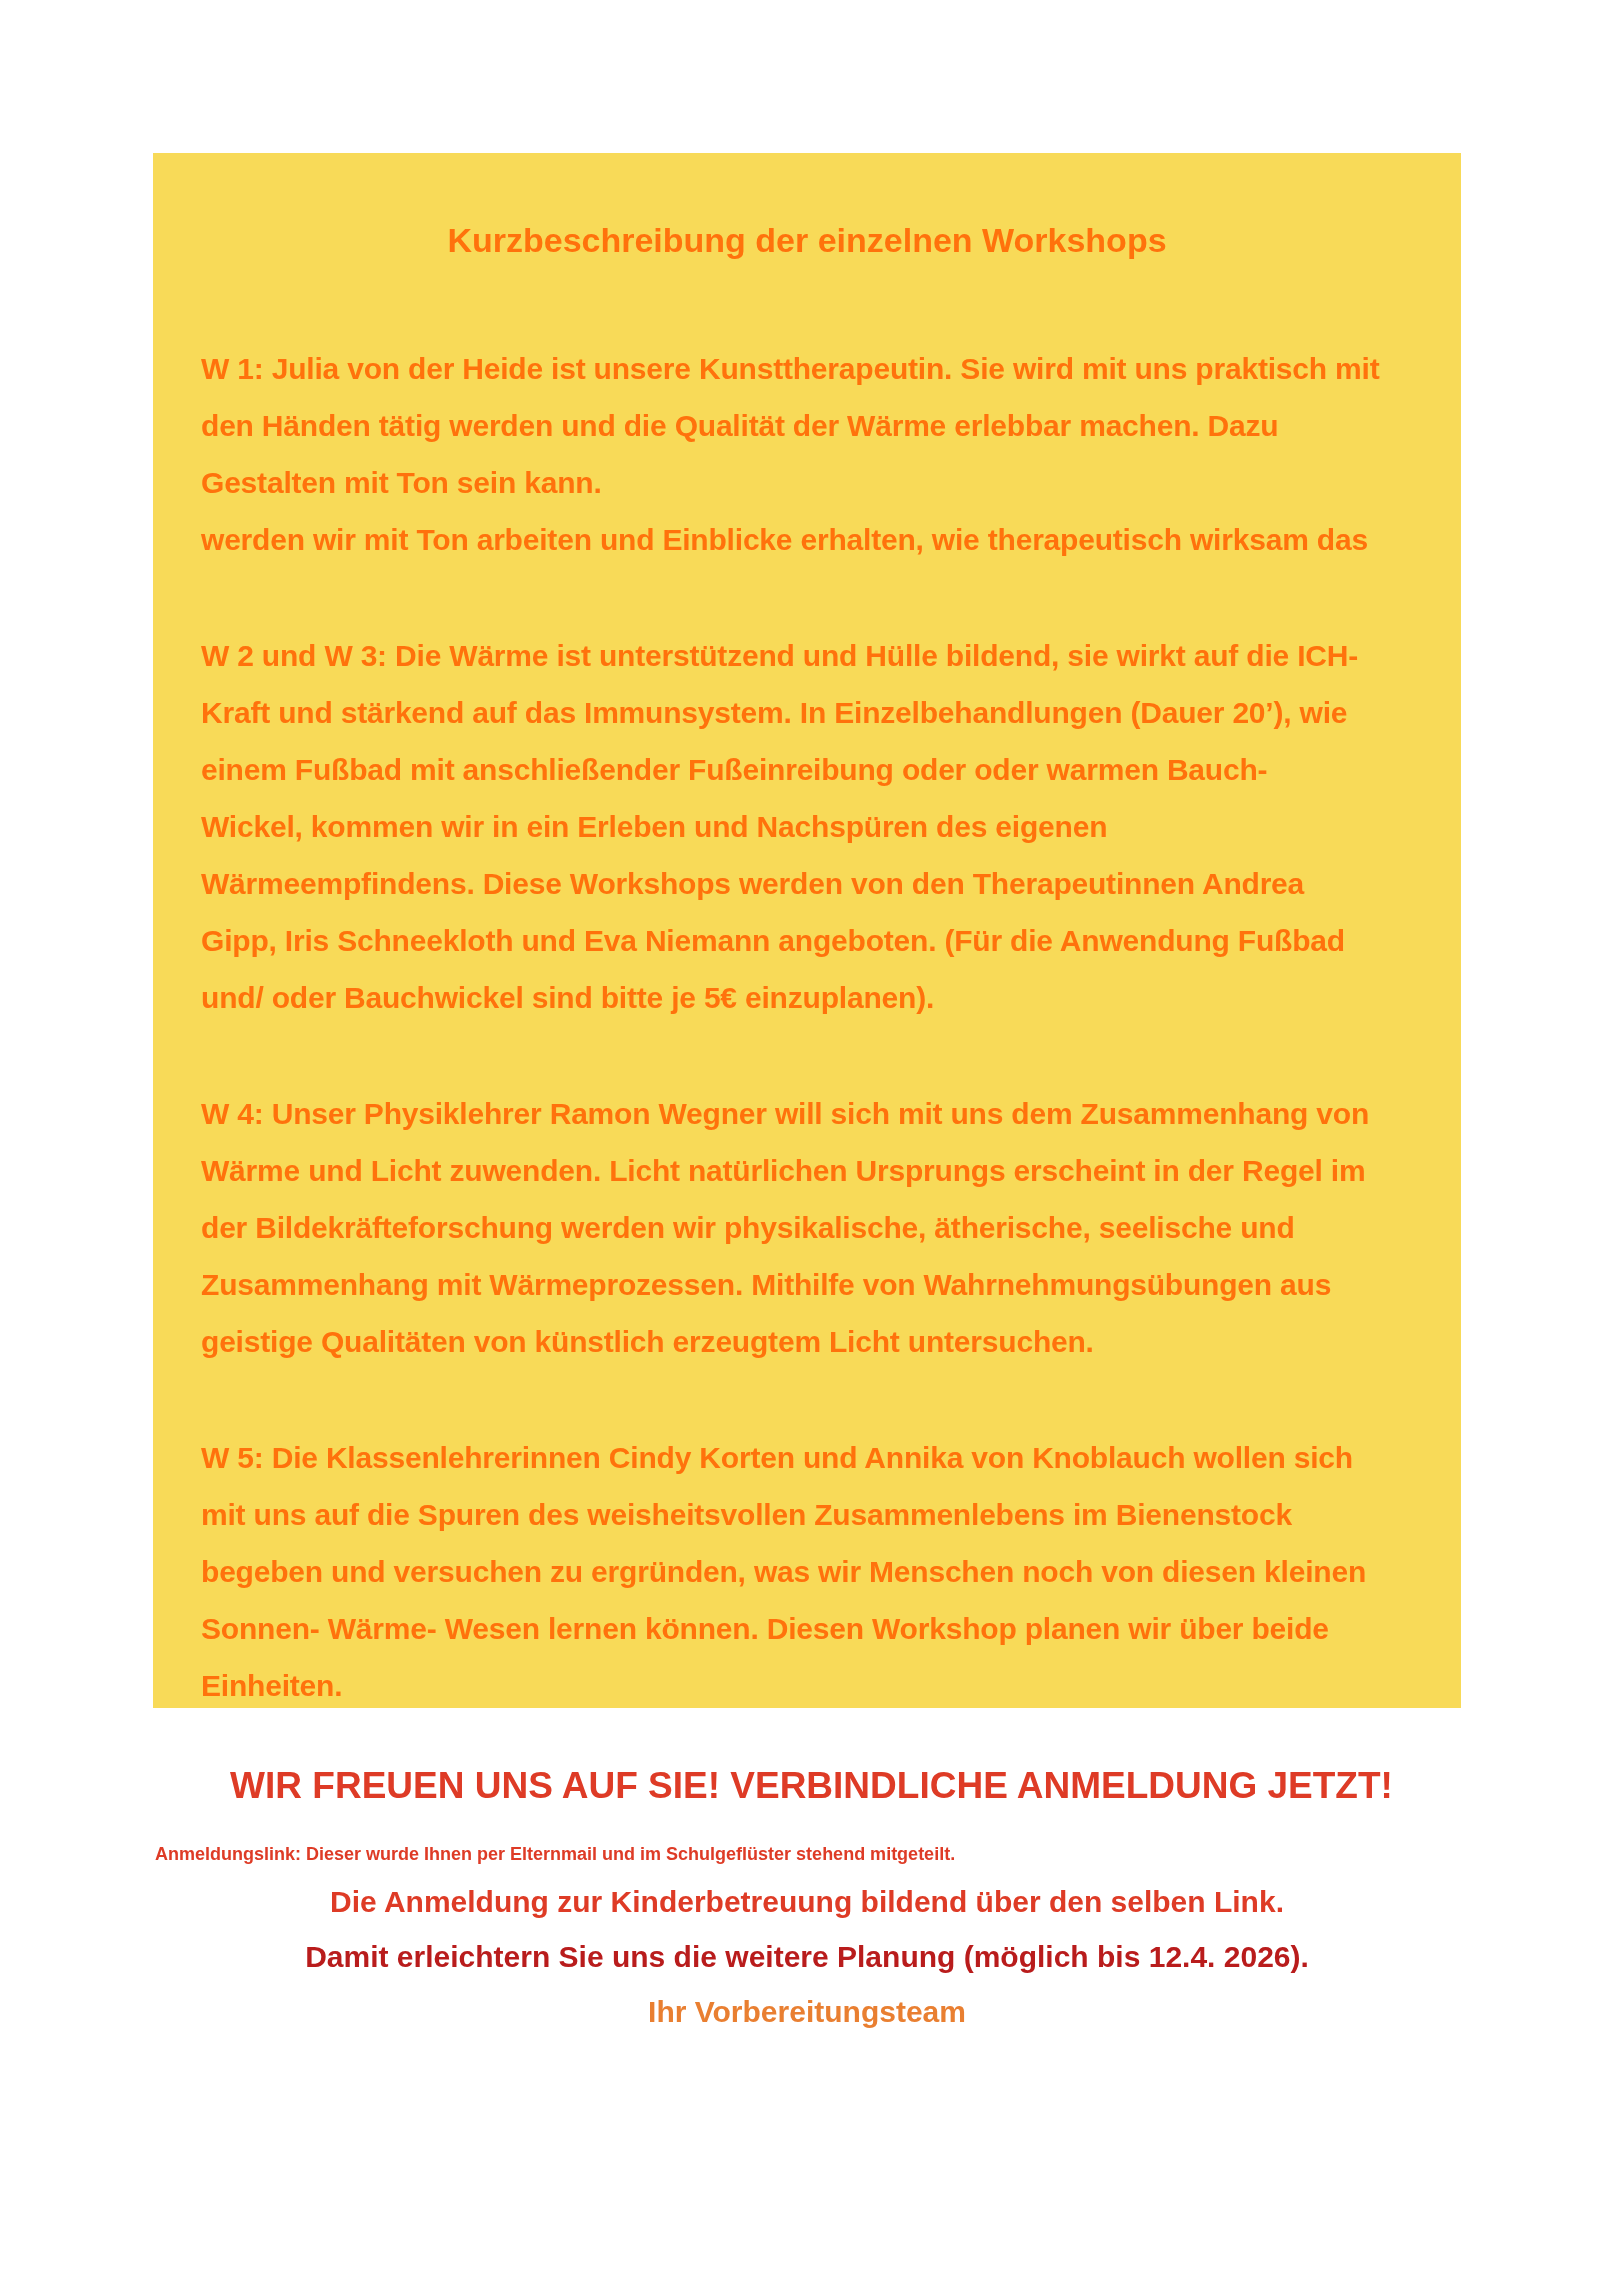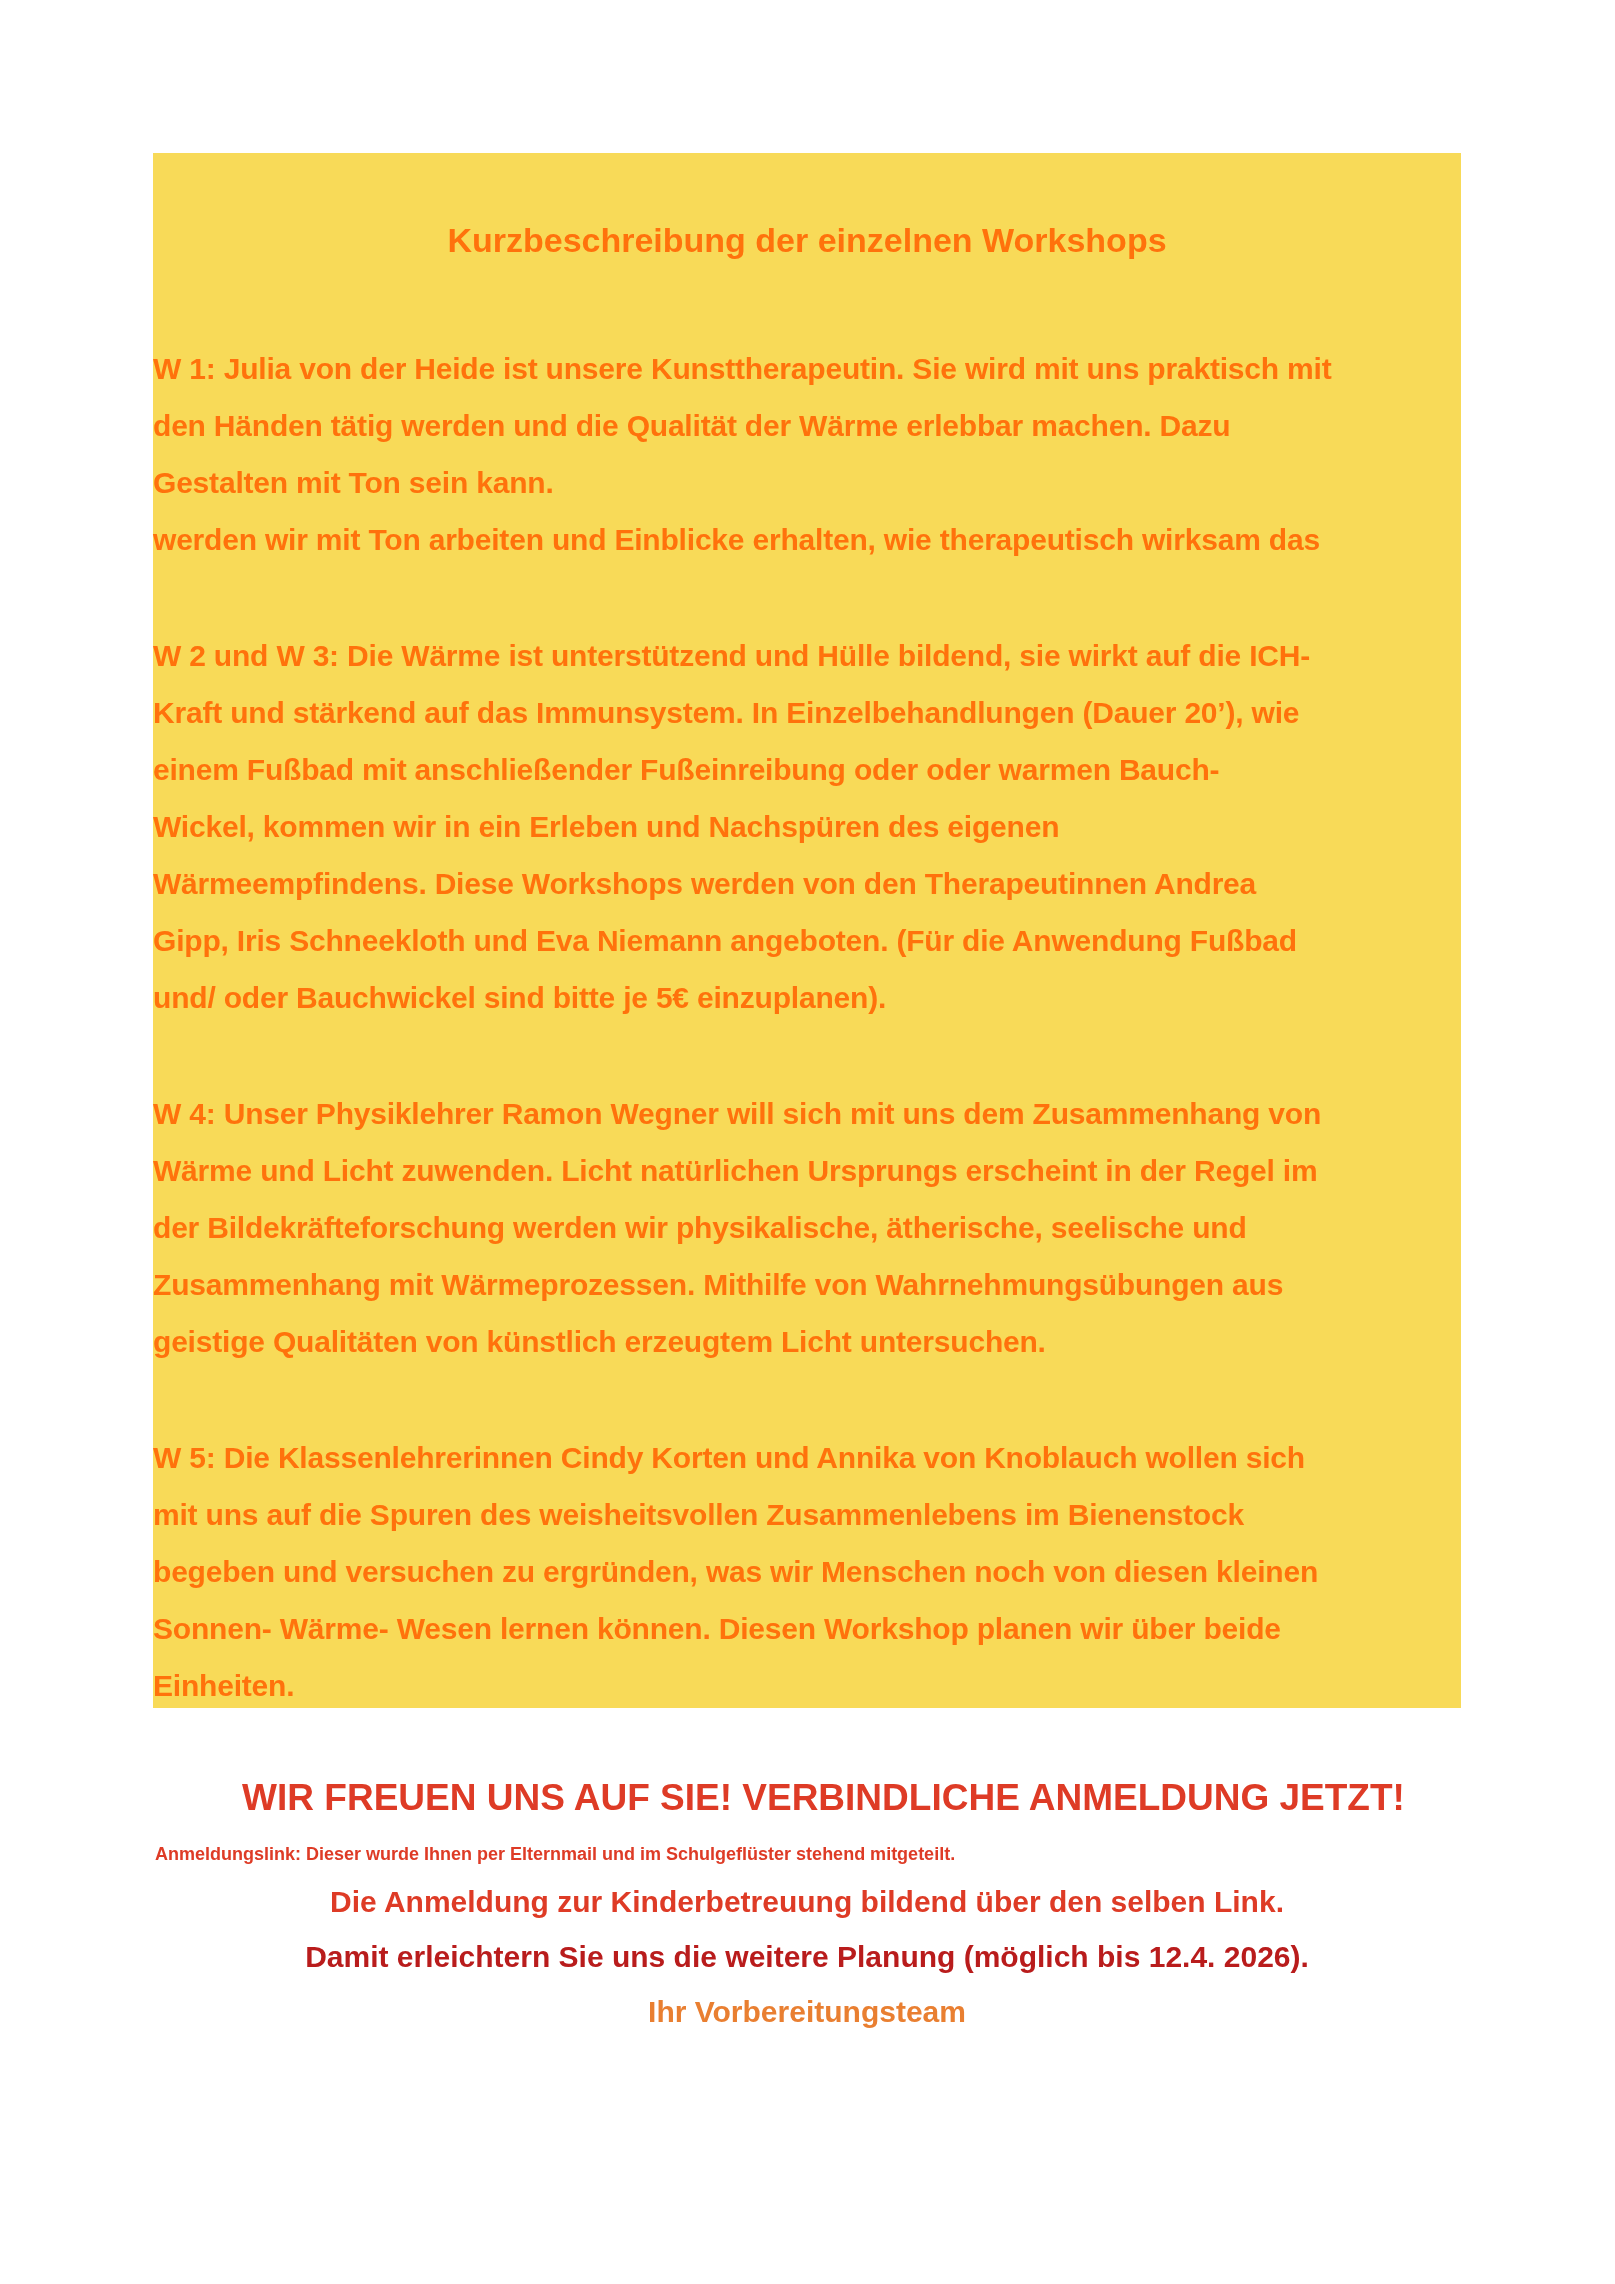--- a/index.html
+++ b/index.html
@@ -4,26 +4,26 @@
 <style>
   html, body { margin:0; padding:0; background:#ffffff; }
   body { width:1616px; height:2284px; position:relative; overflow:hidden;
          font-family:"Liberation Sans", sans-serif; }
   .box { position:absolute; left:153px; top:153px; width:1308px; height:1555px;
          background:#F8DA58; }
   .heading { position:absolute; left:0; width:100%; top:67px; text-align:center;
              font-size:34px; font-weight:bold; color:#FF720C; line-height:41px; margin:0; }
   .para { position:absolute; left:0; width:1317px; margin:0; font-size:30px; font-weight:bold;
           color:#FF720C; line-height:57px; white-space:nowrap; letter-spacing:-0.2px; }
-  .para span { display:block; }
+  .para span { display:block;padding-left:48px; }
   .p1 { top:187px; }
   .p2 { top:474px; }
   .p3 { top:932px; }
   .p4 { top:1276px; }
-  .cta { position:absolute; left:153px; width:1317px; top:1762px; text-align:center; margin:12px;
+  .cta { position:absolute; left:153px; width:1317px; top:1762px; text-align:center; margin:0;
          font-size:37px; font-weight:bold; color:#DE3B26; line-height:48px; white-space:nowrap; }
   .linkline { position:absolute; left:155px; top:1837px; margin:0; font-size:18px; font-weight:bold;
               color:#DE3B26; line-height:34px; white-space:nowrap; }
   .center-line { position:absolute; left:153px; width:1308px; text-align:center; margin:0;
                  font-size:30px; font-weight:bold; line-height:41px; white-space:nowrap; }
   .c1 { top:1881px; color:#DE3B26; }
   .c2 { top:1936px; color:#b91c1c; }
   .c3 { top:1991px; color:#E97F31; }
 </style>
 </head>

